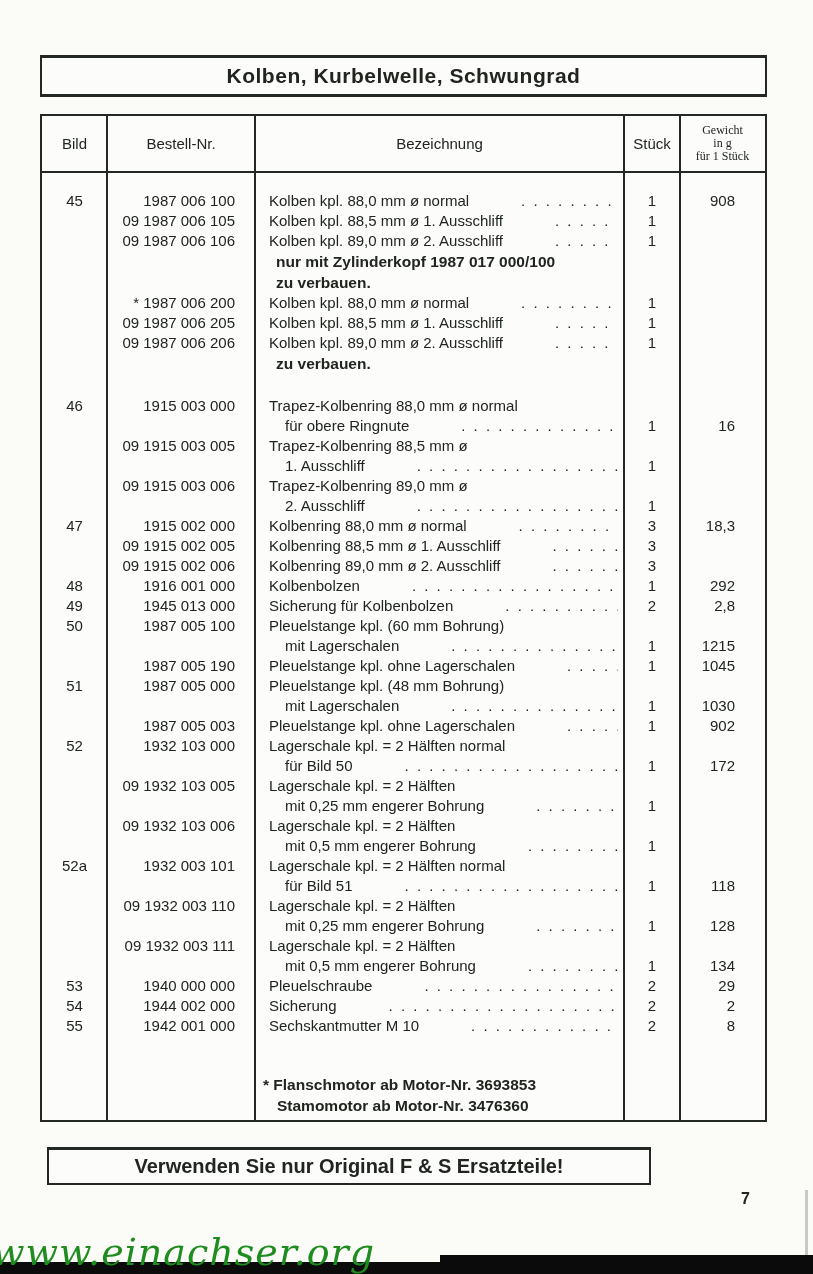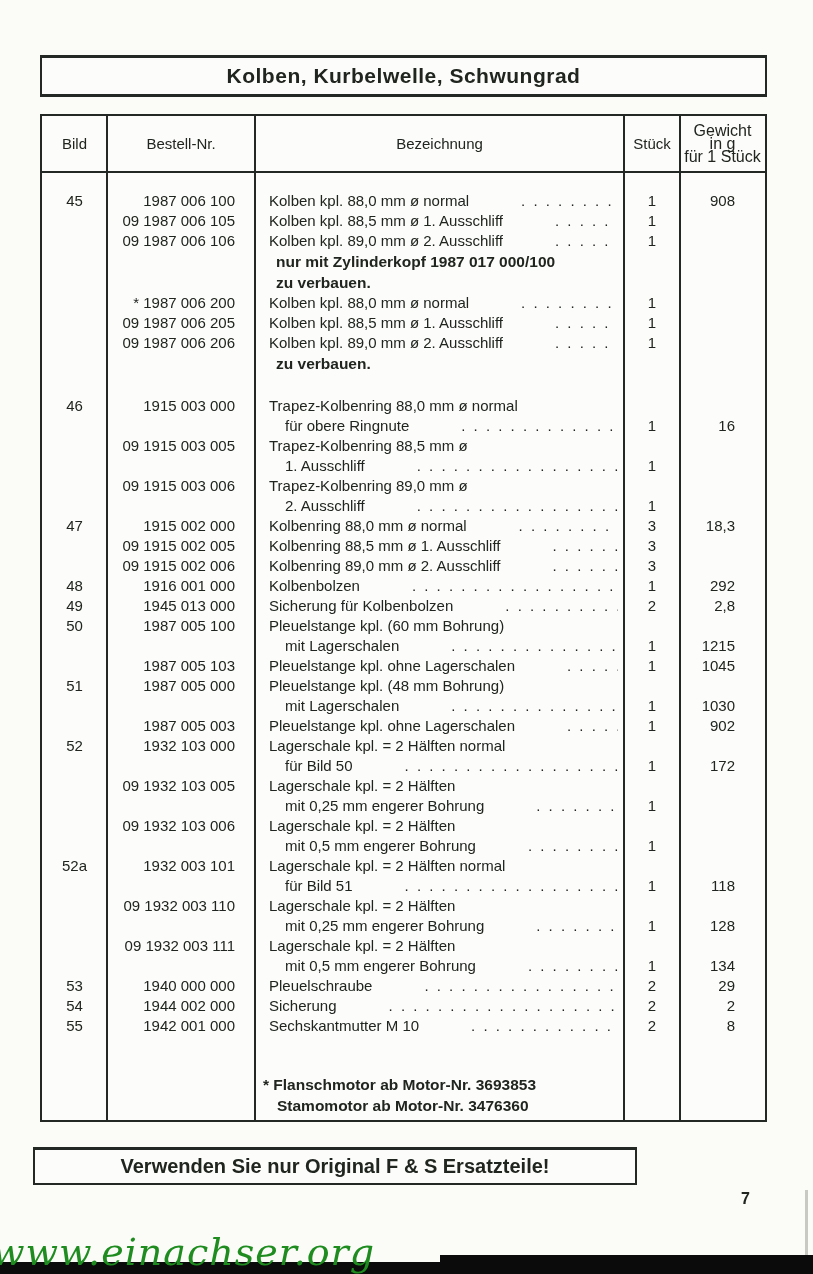--- a/index.html
+++ b/index.html
@@ -22,42 +22,42 @@
     border:2px solid #232824;background:#fcfcfa;
   }
   .dividers div{position:absolute;top:0;bottom:0;width:2px;background:#232824;}
   .dv1{left:64px}.dv2{left:212px}.dv3{left:581px}.dv4{left:637px}
 
   .thead{
     display:grid;grid-template-columns:65px 148px 369px 56px 1fr;
     height:55px;border-bottom:2px solid #232824;align-items:center;text-align:center;
     font-size:15px;
   }
-  .gewicht-header{font-size:16px;line-height:13px;}
+  .gewicht-header{font-size:12px;line-height:13px;font-family:Liberation Serif, serif;}
 
   .tbody{padding-top:18px;position:relative;}
   .row{
     display:grid;grid-template-columns:65px 148px 369px 56px 1fr;
     height:20px;line-height:20px;font-size:15px;
   }
   .row.note,.row.foot{height:21px;line-height:21px;font-weight:bold;font-size:15.5px;}
   .c-bild{text-align:center;}
   .c-nr{text-align:right;padding-right:20px;box-sizing:border-box;white-space:nowrap;}
   .c-desc{display:flex;padding-left:14px;padding-right:6px;box-sizing:border-box;overflow:hidden;white-space:nowrap;gap:45px;}
   .c-desc .txt.ind{padding-left:16px;}
   .row.note .c-desc{padding-left:21px;}
   .row.foot .c-desc{padding-left:8px;}
   .row.foot .txt.ind{padding-left:14px;}
   .leader{flex:1 1 auto;min-width:0;overflow:hidden;white-space:nowrap;padding-left:7px;letter-spacing:2px;}
   .c-stk{text-align:center;}
   .c-gew{text-align:right;padding-right:30px;box-sizing:border-box;}
 
   
   .notice-box{
-    position:absolute;left:33px;top:1147px;width:604px;height:38px;box-sizing:border-box;
+    position:absolute;left:47px;top:1147px;width:604px;height:38px;box-sizing:border-box;
     border:2px solid #232824;border-top-width:3px;
     display:flex;align-items:center;justify-content:center;background:#fcfcfa;
   }
   .notice-box span{font-weight:bold;font-size:20px;}
 
   .page-number{position:absolute;left:741px;top:1190px;font-size:16px;font-weight:bold;}
 
   .watermark{
     position:absolute;left:-8px;top:1230px;z-index:5;
     font-family:"DejaVu Serif",serif;font-style:italic;
@@ -301,21 +301,21 @@
         <div class="c-nr"></div>
         <div class="c-desc">
           <span class="txt ind">mit Lagerschalen</span>
           <span class="leader">. . . . . . . . . . . . . . . . . . . . . . . . . . . . . . . . . . . .</span>
         </div>
         <div class="c-stk">1</div>
         <div class="c-gew">1215</div>
       </div>
       <div class="row">
         <div class="c-bild"></div>
-        <div class="c-nr">1987 005 103</div>
+        <div class="c-nr">1987 005 190</div>
         <div class="c-desc">
           <span class="txt">Pleuelstange kpl. ohne Lagerschalen</span>
           <span class="leader">. . . . . . . . . . . . . . . . . . . . . . . . . . . . . . . . . . . .</span>
         </div>
         <div class="c-stk">1</div>
         <div class="c-gew">1045</div>
       </div>
       <div class="row">
         <div class="c-bild">51</div>
         <div class="c-nr">1987 005 000</div>

